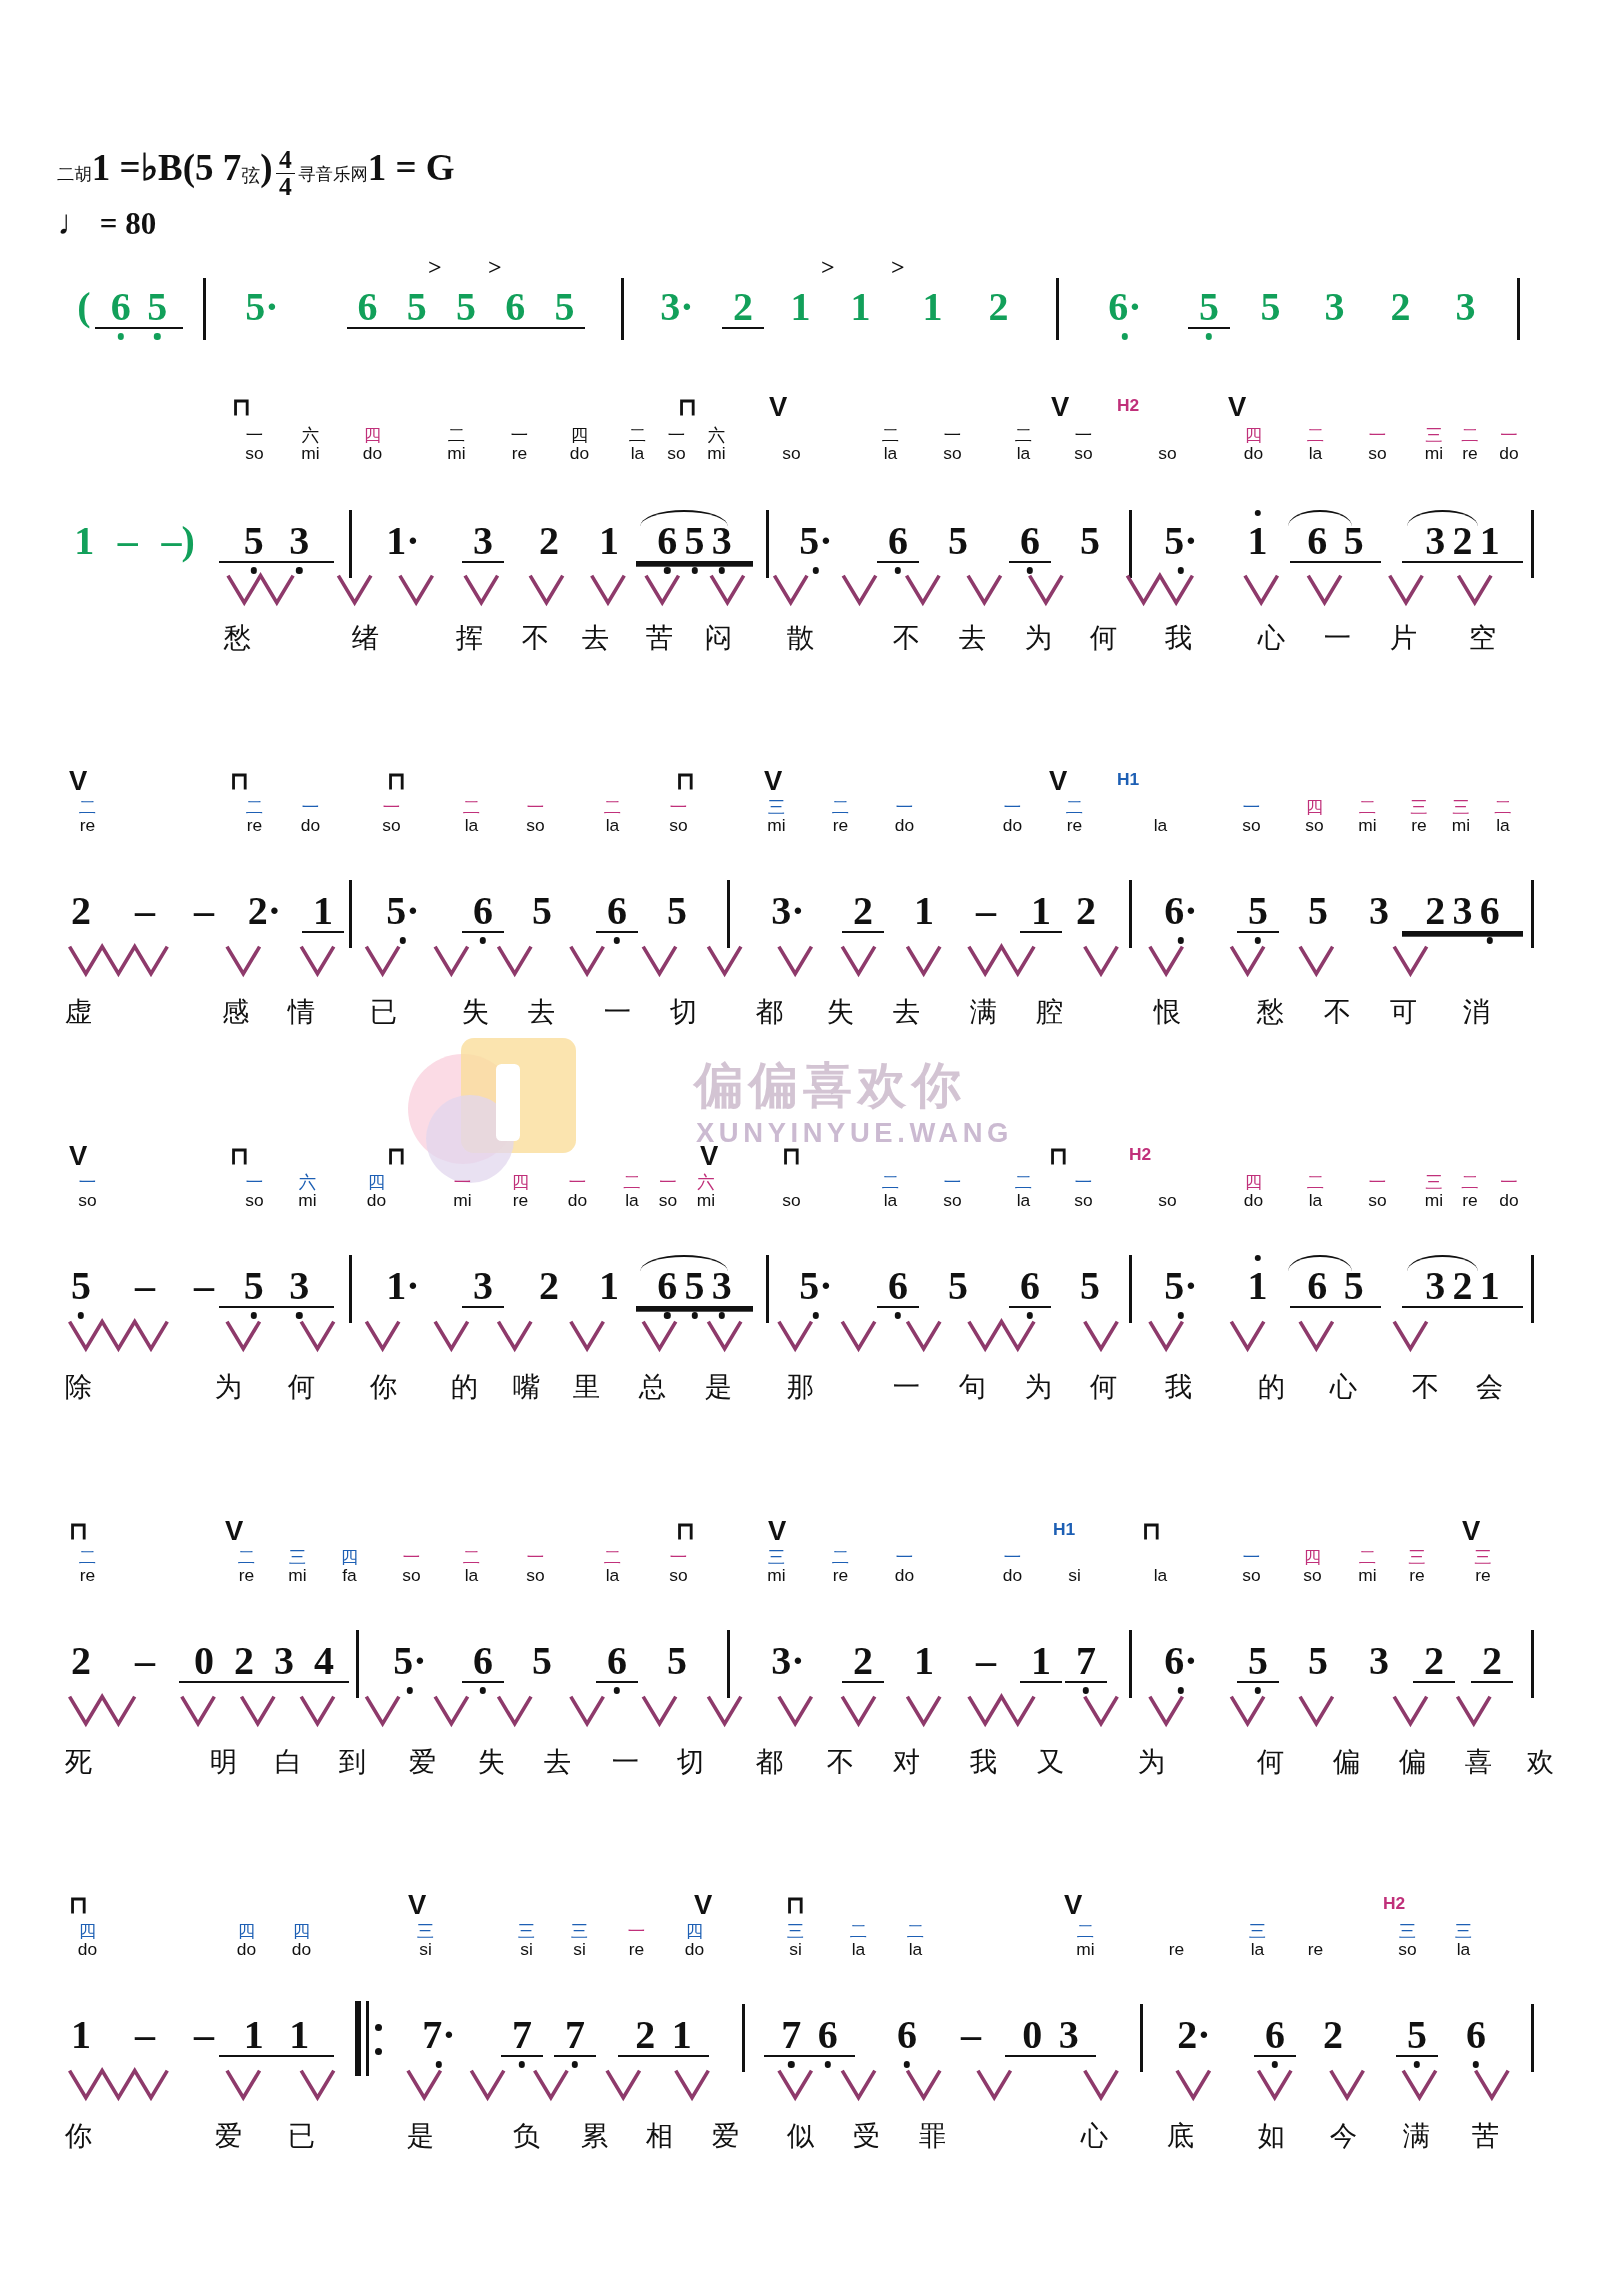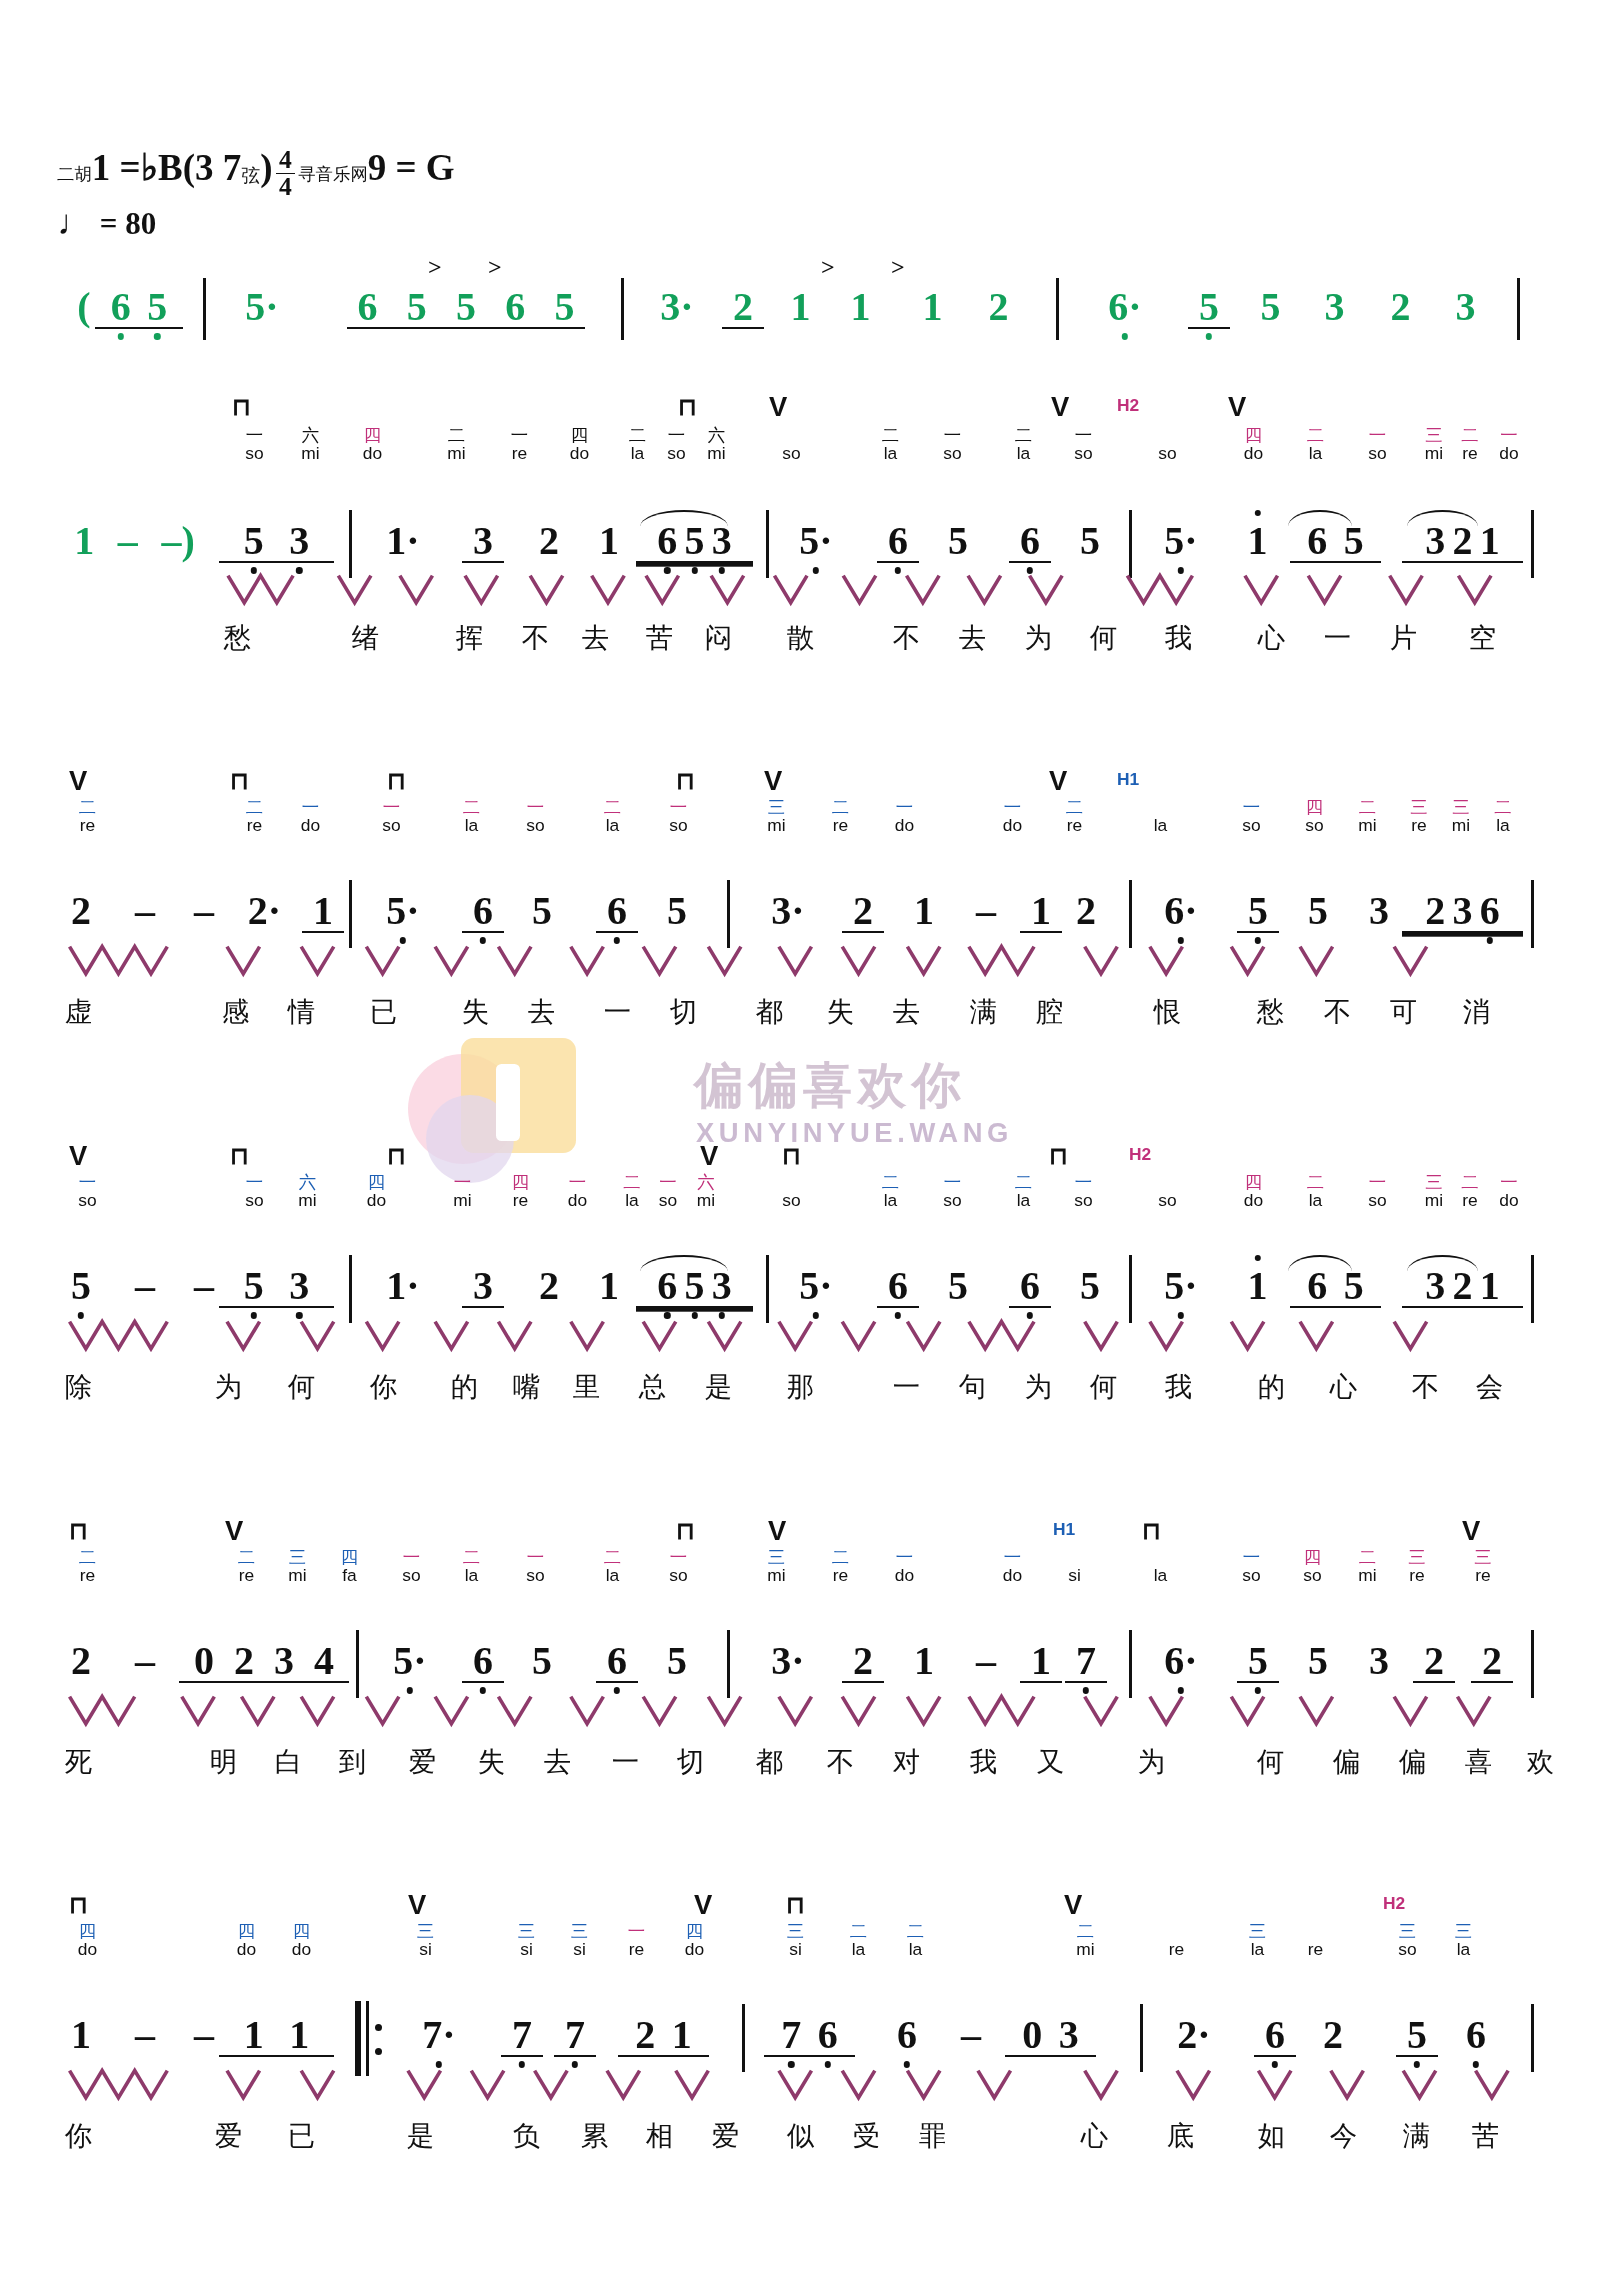--- a/index.html
+++ b/index.html
@@ -110,21 +110,21 @@
   .wm-c3{position:absolute;left:18.3px;top:57px;width:88px;height:88px;border-radius:50%;background:#c9b6e0;opacity:.75;}
   .wm-bar{position:absolute;left:88px;top:25.6px;width:24px;height:77px;background:#fff;border-radius:5.5px;}
 </style>
 </head>
 <body>
 
 <div class="sheet">
 
 
   <div class="keyline">
-    <span class="tiny">二胡</span><span class="big">1 =</span><span class="big">♭B</span><span class="big">(</span><span class="big">3 7</span><span class="sm">弦</span><span class="big">)</span><span class="frac"><span class="n">4</span><span class="d">4</span></span><span class="tiny">寻音乐网</span><span class="big">9 = G</span>
+    <span class="tiny">二胡</span><span class="big">1 =</span><span class="big">♭B</span><span class="big">(</span><span class="big">5 7</span><span class="sm">弦</span><span class="big">)</span><span class="frac"><span class="n">4</span><span class="d">4</span></span><span class="tiny">寻音乐网</span><span class="big">1 = G</span>
   </div>
 
   <div class="tempo">
     <span class="note">♩</span>
     <span>= 80</span>
   </div>
 
   <div class="system" style="top:265px;height:101px;">
     <div class="accent" style="left:428px;top:-11px;">&gt;</div>
     <div class="accent" style="left:488px;top:-11px;">&gt;</div>

